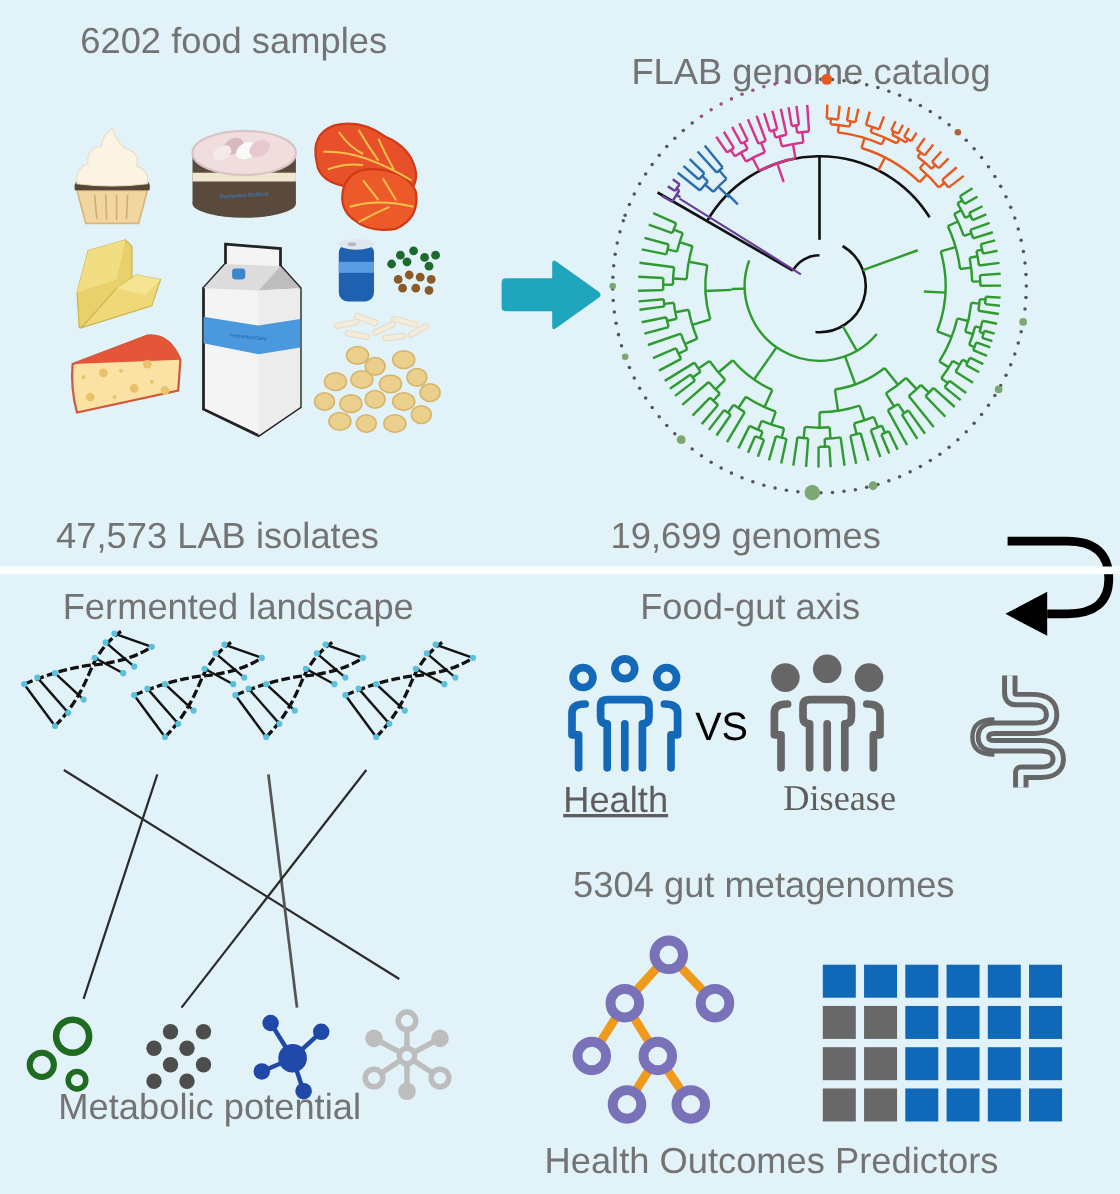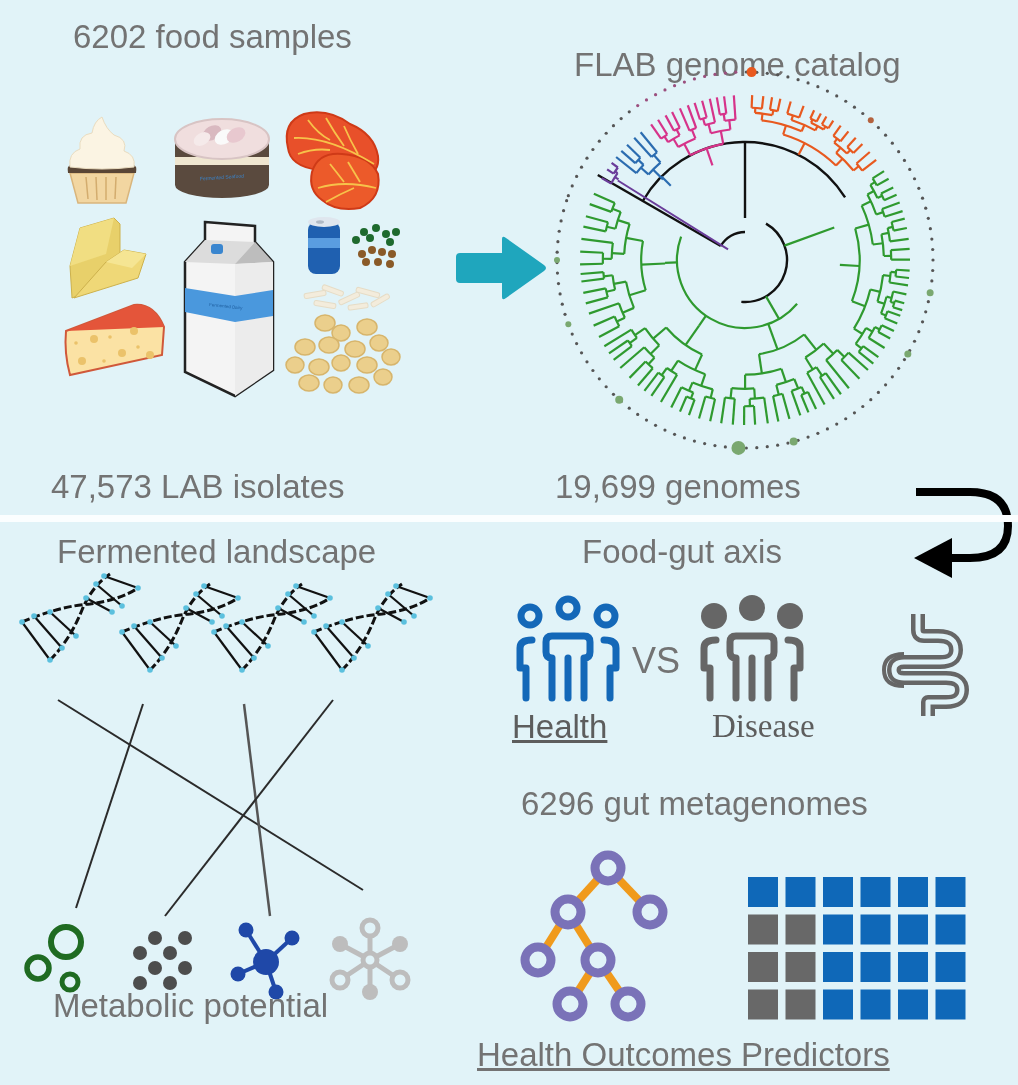--- a/index.html
+++ b/index.html
@@ -760,21 +760,21 @@
   <g fill="none" stroke="#1468b8" stroke-width="7" stroke-linecap="round" stroke-linejoin="round">
     <circle cx="18" cy="20" r="9"></circle>
       <circle cx="56" cy="12" r="9"></circle>
       <circle cx="94" cy="20" r="9"></circle>
     <path d="M40 102 L40 62 Q34 62 34 56 L34 46 Q34 40 40 40 L72 40 Q78 40 78 46 L78 56 Q78 62 72 62 L72 102"></path>
     <path d="M56 62 L56 102"></path>
     <path d="M20 44 Q8 44 8 52 L8 72 L14 72 L14 102"></path>
     <path d="M92 44 Q104 44 104 52 L104 72 L98 72 L98 102"></path>
   </g>
 </svg>
-<div class="abs" style="left:632px;top:640px;font-size:36px;color:#737373;">VS</div>
+<div class="abs" style="left:632px;top:640px;font-size:36px;color:#000000;">VS</div>
 <svg style="left:696px;top:596px" width="112" height="110" viewBox="0 0 112 110">
   <g fill="#666">
       <circle cx="18" cy="20" r="13"></circle>
       <circle cx="56" cy="12" r="13"></circle>
       <circle cx="94" cy="20" r="13"></circle>
     </g>
   <g fill="none" stroke="#666" stroke-width="7" stroke-linecap="round" stroke-linejoin="round">
     <path d="M40 102 L40 62 Q34 62 34 56 L34 46 Q34 40 40 40 L72 40 Q78 40 78 46 L78 56 Q78 62 72 62 L72 102"></path>
     <path d="M56 62 L56 102"></path>
     <path d="M20 44 Q8 44 8 52 L8 72 L14 72 L14 102"></path>
@@ -783,21 +783,21 @@
 </svg>
 <div class="abs label-gray" style="left:512px;top:708px;text-decoration:underline;">Health</div>
 <div class="abs label-gray" style="left:712px;top:708px;font-family:Liberation Serif, serif;">Disease</div>
 
 <svg style="left:878px;top:610px" width="96" height="110" viewBox="0 0 96 110">
   <path d="M40 4 L40 20 Q40 26 46 26 L60 26 Q78 26 78 40 Q78 52 62 52 L26 52 Q16 52 16 60 Q16 68 26 68 L68 68 Q84 68 84 80 Q84 92 68 92 L50 92 L50 106" fill="none" stroke="#666" stroke-width="14" stroke-linejoin="round"></path>
   <path d="M40 4 L40 20 Q40 26 46 26 L60 26 Q78 26 78 40 Q78 52 62 52 L26 52 Q16 52 16 60 Q16 68 26 68 L68 68 Q84 68 84 80 Q84 92 68 92 L50 92 L50 106" fill="none" stroke="#e1f3f8" stroke-width="5" stroke-linejoin="round"></path>
   <path d="M26 44 Q6 44 6 60 Q6 76 26 76" fill="none" stroke="#666" stroke-width="4"></path>
 </svg>
 
-<div class="abs title" style="left:521px; top:785px;">6296 gut metagenomes</div>
+<div class="abs title" style="left:521px; top:785px;">5304 gut metagenomes</div>
 
 <svg style="left:520px;top:846px" width="160" height="176" viewBox="0 0 160 176">
   <g stroke="#f09a1c" stroke-width="8">
     <line x1="88" y1="22" x2="48" y2="66"></line>
       <line x1="88" y1="22" x2="130" y2="66"></line>
     <line x1="48" y1="66" x2="18" y2="114"></line>
       <line x1="48" y1="66" x2="78" y2="114"></line>
     <line x1="78" y1="114" x2="50" y2="158"></line>
       <line x1="78" y1="114" x2="108" y2="158"></line>
   </g>
@@ -832,13 +832,13 @@
     <rect x="150" y="75" width="30" height="30" fill="#0f68b8"></rect>
     <rect x="187.5" y="75" width="30" height="30" fill="#0f68b8"></rect>
     <rect x="0" y="112.5" width="30" height="30" fill="#686868"></rect>
     <rect x="37.5" y="112.5" width="30" height="30" fill="#686868"></rect>
     <rect x="75" y="112.5" width="30" height="30" fill="#0f68b8"></rect>
     <rect x="112.5" y="112.5" width="30" height="30" fill="#0f68b8"></rect>
     <rect x="150" y="112.5" width="30" height="30" fill="#0f68b8"></rect>
     <rect x="187.5" y="112.5" width="30" height="30" fill="#0f68b8"></rect>
   </svg>
 
-<div class="abs title" style="left:477px; top:1036px;text-decoration:underline;">Health Outcomes Predictors</div>
+<div class="abs title" style="left:495px; top:1036px;">Health Outcomes Predictors</div>
 
 </body></html>

